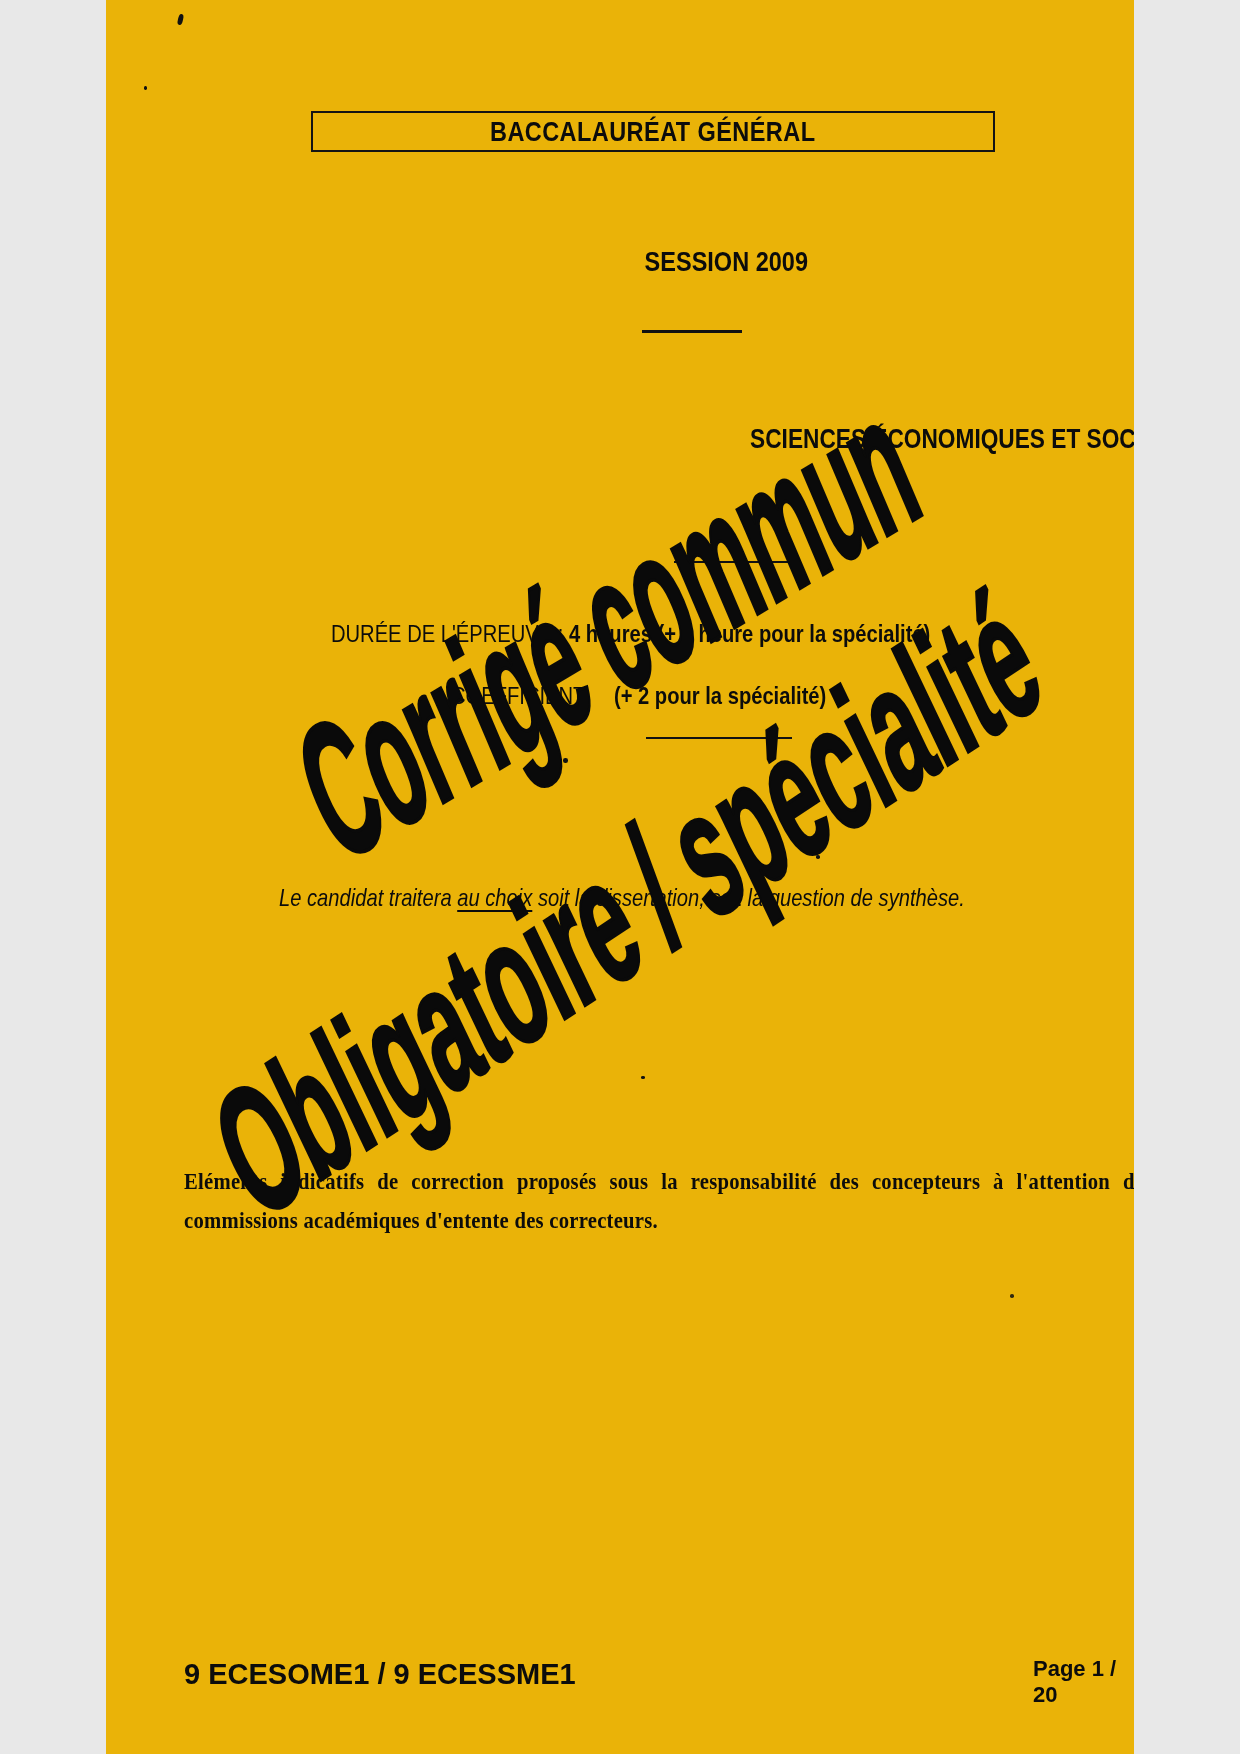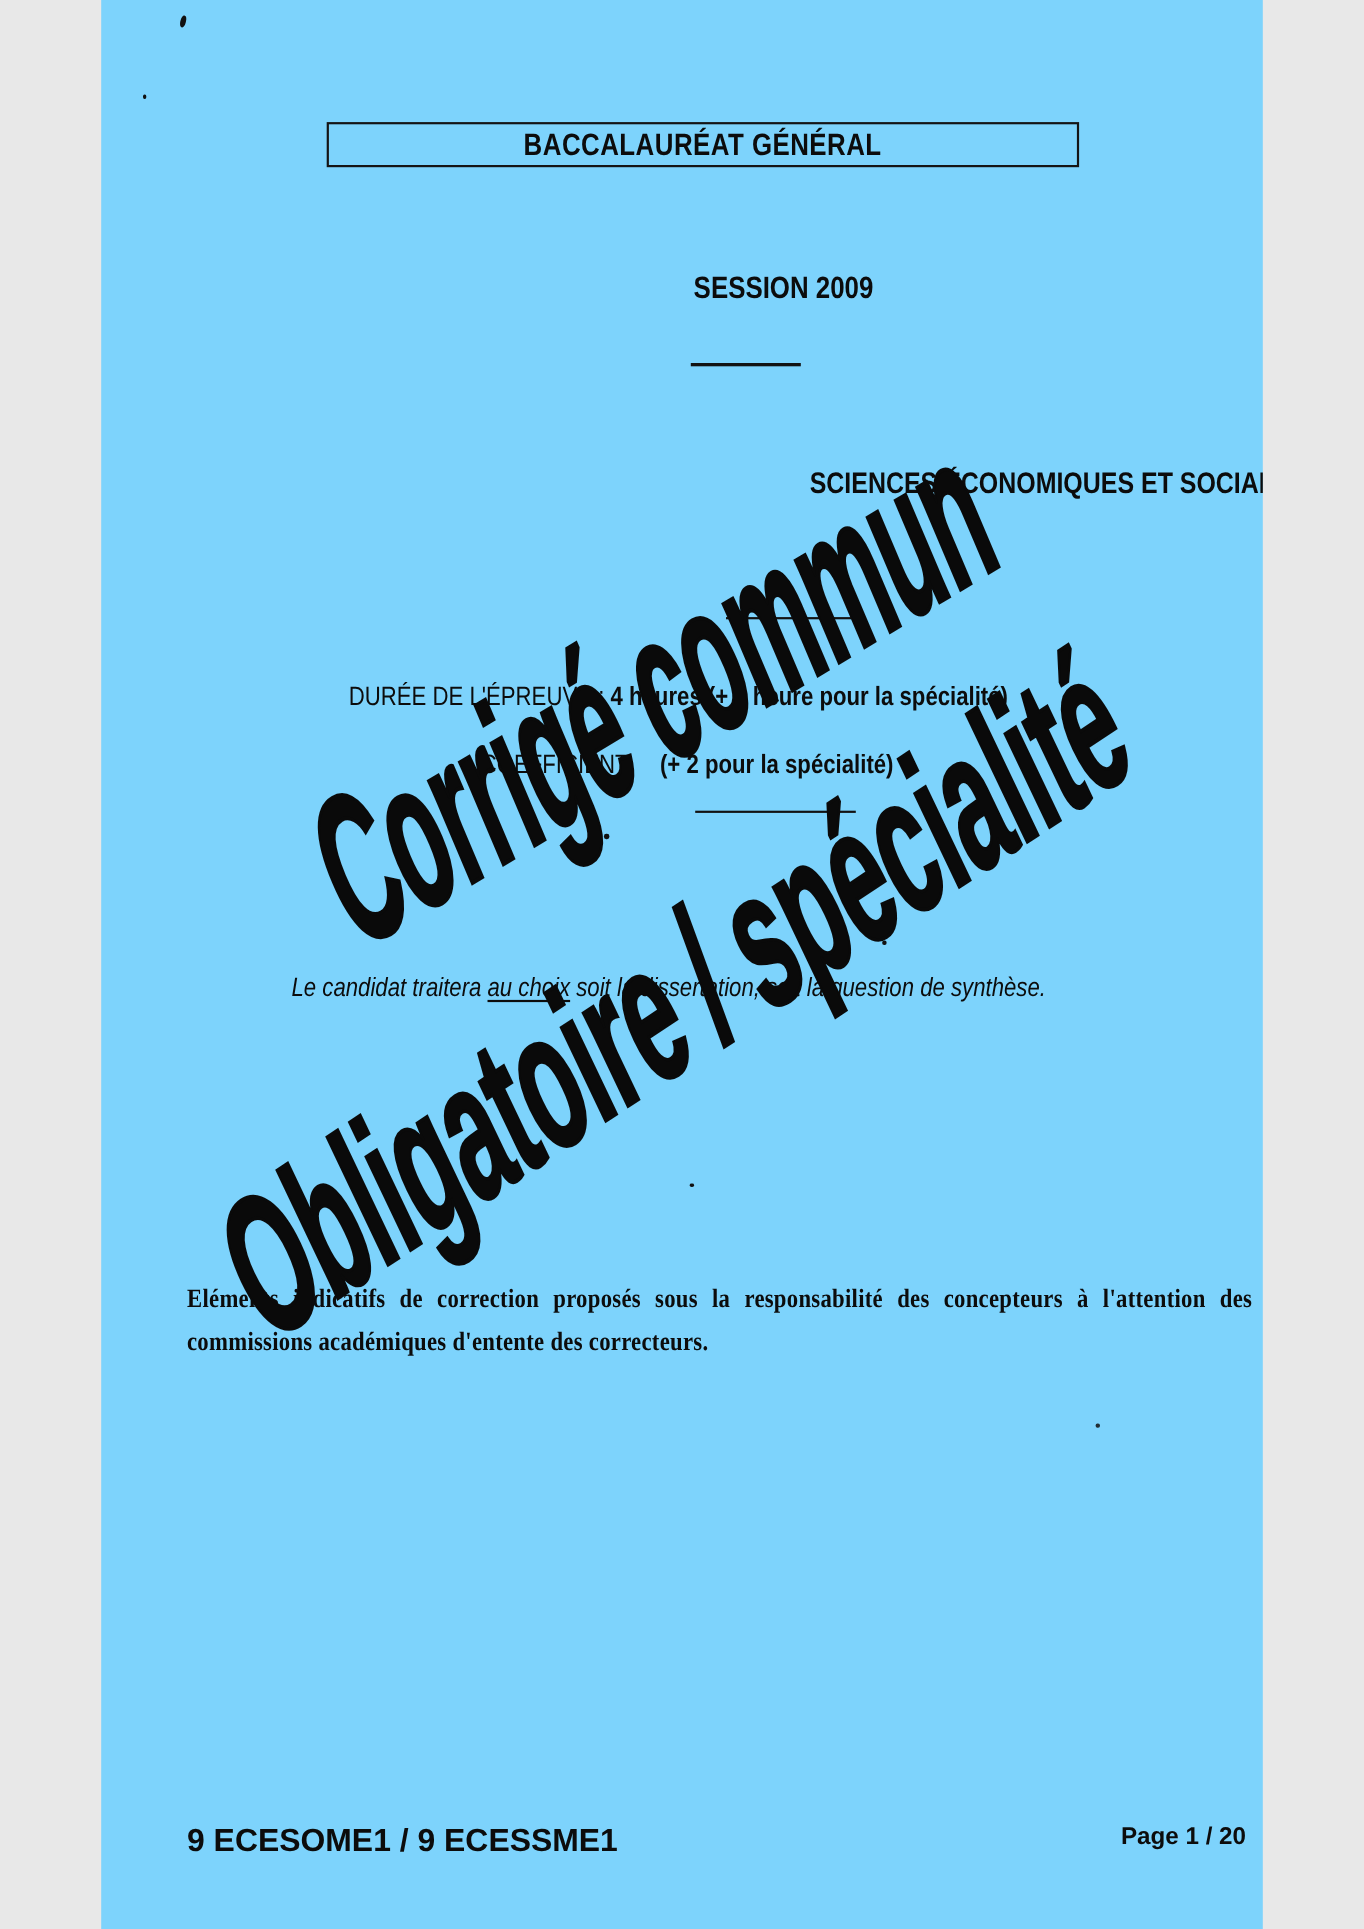--- a/index.html
+++ b/index.html
@@ -1,20 +1,19 @@
 <!DOCTYPE html>
 <html><head>
 <meta charset="utf-8">
 <style>
   html,body{margin:0;padding:0;background:#e8e8e8;}
   .page{
     position:relative;width:1028px;height:1754px;margin:0 auto;
-    background:#7dd3fc;color:#0c0c0c;overflow:hidden;
+    background:#eab308;color:#0c0c0c;overflow:hidden;
     font-family:"Liberation Sans",sans-serif;
-    padding-left:28px;
   }
   .abs{position:absolute;}
   
   .cx{display:inline-block;transform:scaleX(0.84);transform-origin:50% 50%;}
   .cxl{transform:scaleX(0.84);transform-origin:0 0;}
 
   .title-box{
     left:205px;top:111px;width:684px;height:41px;
     border:2px solid #141414;box-sizing:border-box;
     text-align:center;line-height:37px;

